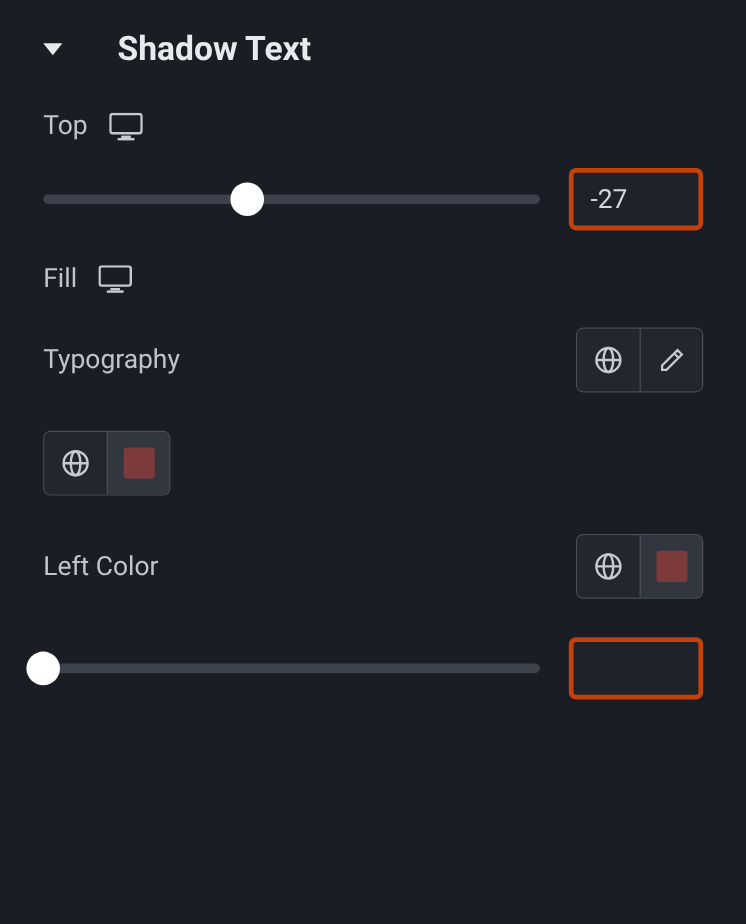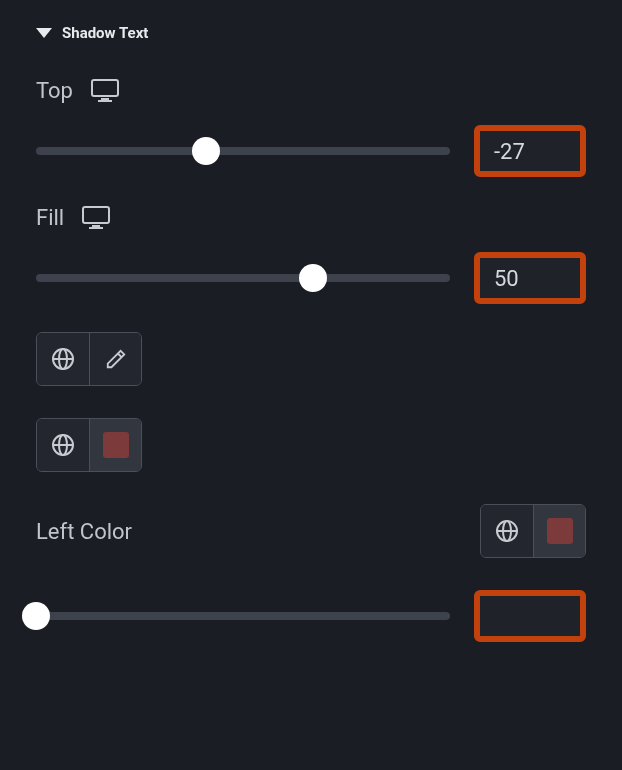--- a/index.html
+++ b/index.html
@@ -16,21 +16,22 @@
       align-items: center;
       gap: 10px;
       margin-bottom: 36px;
     }
     .caret {
       color: #e8eaed;
     }
     .section-title {
       color: #e8eaed;
       font-weight: 700;
-      font-size: 15px;
+      font-size: 28px;
+      margin-left: 36px;
     }
     .control { margin-bottom: 28px; }
     .control-label-row {
       display: flex;
       align-items: center;
       gap: 18px;
       margin-bottom: 22px;
       text-align: right;
     }
     .label {
@@ -66,21 +67,21 @@
       width: 28px;
       height: 28px;
       background: #ffffff;
       border-radius: 50%;
       transform: translateX(-50%);
     }
     .value-box {
       width: 112px;
       height: 52px;
       background: #1f2229;
-      border: 6px solid #c2410c;
+      border: 4px solid #c2410c;
       border-radius: 6px;
       display: flex;
       align-items: center;
       padding: 0 14px;
       font-size: 22px;
       color: #d5d8de;
     }
     .inline-row {
       display: flex;
       align-items: center;
@@ -152,32 +153,24 @@
   <div class="control-label-row">
     <span class="label">Fill</span>
     <span class="device-icon-wrap">
       <svg width="28" height="24" viewBox="0 0 28 24">
         <rect x="1" y="1" width="26" height="16" rx="2" fill="none" stroke="#c7cbd1" stroke-width="2"></rect>
         <rect x="10" y="19" width="8" height="2" fill="#c7cbd1"></rect>
         <rect x="7" y="21" width="14" height="2" fill="#c7cbd1"></rect>
       </svg>
     </span>
   </div>
-  <div class="slider-row">
-    <div class="slider">
-      <div class="track"></div>
-      <div class="thumb" style="left:67%"></div>
-    </div>
-    <div class="value-box">
-        <span>50</span>
-      </div>
-  </div>
 </div>
 
 <div class="inline-row">
+  <span class="label">Typography</span>
   <div class="btn-group">
     <div class="btn">
       <svg width="24" height="24" viewBox="0 0 24 24" fill="none" stroke="#c7cbd1" stroke-width="2">
         <circle cx="12" cy="12" r="10"></circle>
         <ellipse cx="12" cy="12" rx="4" ry="10"></ellipse>
         <line x1="2" y1="12" x2="22" y2="12"></line>
       </svg>
     </div>
     <div class="btn">
       <svg width="22" height="22" viewBox="0 0 24 24" fill="none" stroke="#c7cbd1" stroke-width="2">

